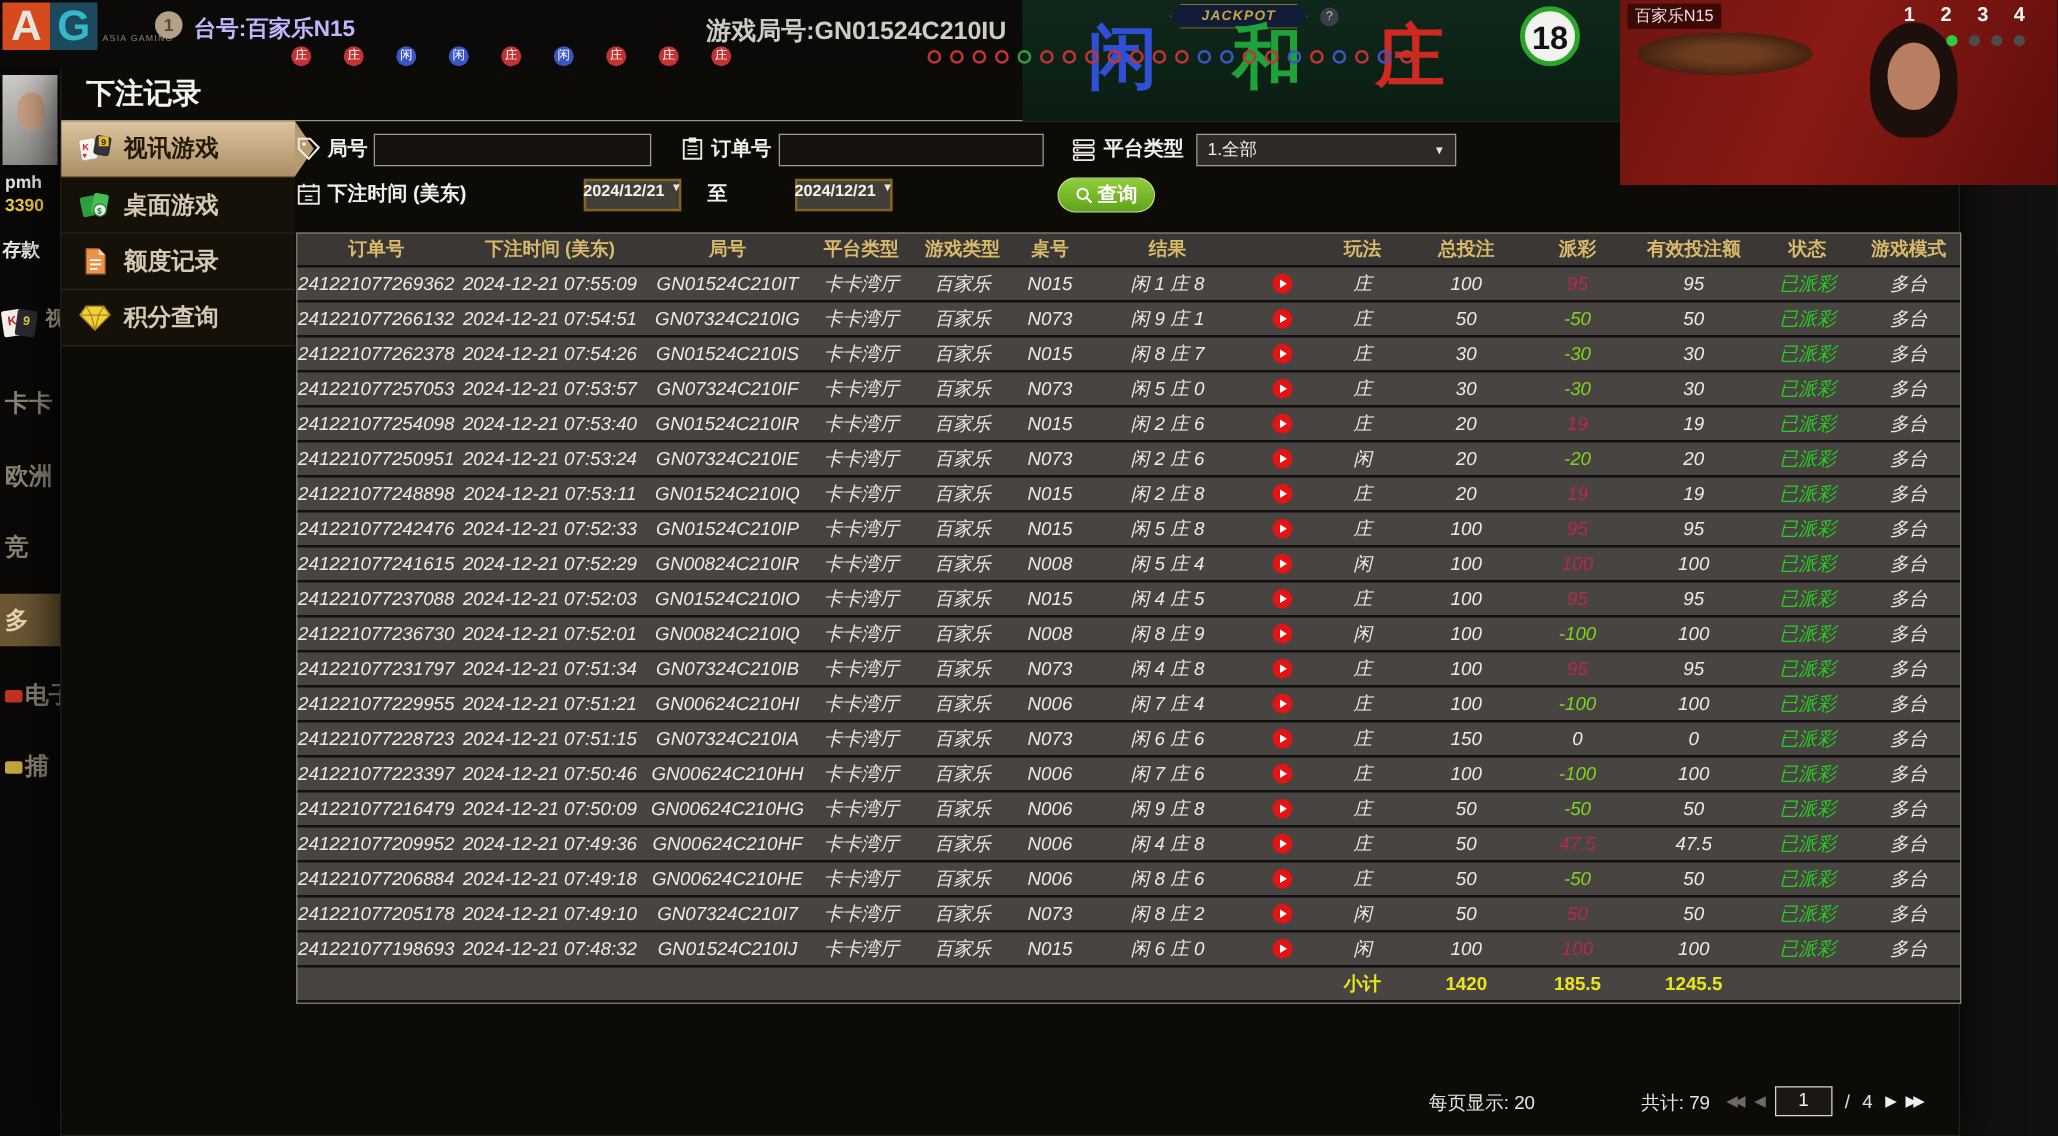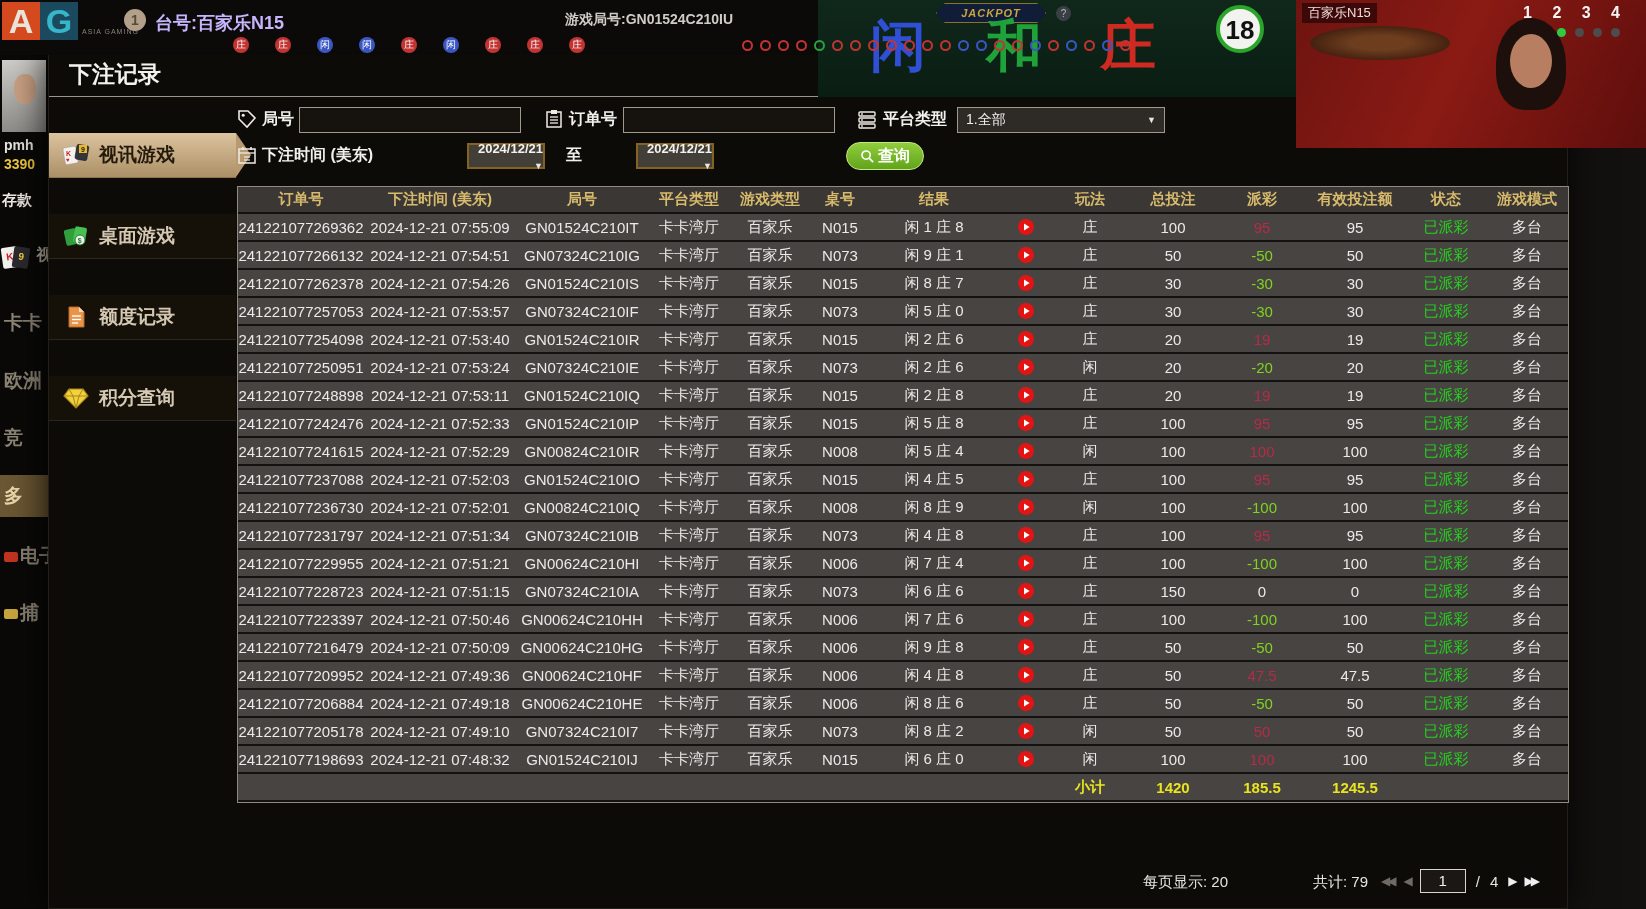--- a/index.html
+++ b/index.html
@@ -7,21 +7,21 @@
   .stage { position:relative; width:1646px; height:909px; overflow:hidden; background:#070605; }
 
   
   .topbar { position:absolute; left:0; top:0; width:1646px; height:55px; background:#0b0a09; z-index:3; }
   .ag-logo { position:absolute; left:2px; top:2px; display:flex; align-items:flex-start; }
   .ag-a { width:38px; height:38px; background:#d44a1e; color:#e8e4da; font-size:34px; font-weight:bold; text-align:center; line-height:38px; }
   .ag-g { width:38px; height:38px; background:#1b4a5e; color:#35b6c9; font-size:34px; font-weight:bold; text-align:center; line-height:38px; }
   .ag-sub { color:#8a8478; font-size:7px; margin:26px 0 0 4px; letter-spacing:1px; }
   .tb-badge { position:absolute; left:124px; top:9px; width:22px; height:22px; border-radius:50%; background:#b2a08a; color:#5a4a34; font-size:14px; font-weight:bold; text-align:center; line-height:22px; }
   .tb-table { position:absolute; left:155px; top:11px; color:#c4b5fd; font-size:18px; font-weight:bold; }
-  .tb-round { position:absolute; left:565px; top:11px; color:#cfccc6; font-size:14px; font-weight:bold; }
+  .tb-round { position:absolute; left:565px; top:11px; color:#cfccc6; font-size:20px; font-weight:bold; }
   .bead-solid { position:absolute; left:233px; top:37px; display:flex; gap:26px; z-index:4; }
   .bead-solid .bd { width:16px; height:16px; border-radius:50%; color:#fff; font-size:10px; text-align:center; line-height:16px; }
   .bd.red { background:#c23434; } .bd.blue { background:#3a56c2; }
   .bead-rings { position:absolute; left:742px; top:40px; display:flex; gap:7px; z-index:4; }
   .bead-rings .rg { width:11px; height:11px; border-radius:50%; border:2px solid #c23434; }
   .rg.blue { border-color:#3a56c2; } .rg.green { border-color:#2e9e3e; }
 
   .bet-panel { position:absolute; left:818px; top:0; width:480px; height:97px; background:linear-gradient(#10281b,#0a1d12); z-index:3; }
   .jackpot { position:absolute; left:118px; top:3px; width:110px; height:20px; background:#101c38; border:1px solid #8a7328; color:#c9a63c; font-style:italic; font-size:11px; font-weight:bold; text-align:center; line-height:18px; letter-spacing:1px; clip-path:polygon(8% 0,92% 0,100% 50%,92% 100%,8% 100%,0 50%); }
   .jp-help { position:absolute; left:238px; top:6px; width:15px; height:15px; border-radius:50%; background:#3a3f45; color:#b8bcc2; font-size:10px; text-align:center; line-height:15px; }
@@ -54,39 +54,39 @@
   .ln-mini { display:inline-block; width:14px; height:10px; margin-right:2px; border-radius:2px; }
 
   .right-strip { position:absolute; left:1568px; top:148px; width:78px; height:761px; background:#131110; z-index:1; }
 
   
   .modal { position:absolute; left:48px; top:48px; width:1520px; height:861px; background:#0d0b08; border:1px solid #221e18; box-shadow:0 0 36px rgba(0,0,0,.9); z-index:2; }
   .m-title { position:absolute; left:20px; top:10px; color:#f4f2ee; font-size:23px; font-weight:bold; }
   .m-close { position:absolute; right:22px; top:12px; color:#f0efec; font-size:22px; font-weight:bold; cursor:pointer; line-height:1; }
   .m-hr { position:absolute; left:0; top:47px; width:100%; height:1px; background:#9b968c; }
 
-  .side-item { position:relative; width:187px; height:45px; display:flex; align-items:center; background:#151109; border-bottom:1px solid #2c2620; color:#d6c9b4; font-size:19px; font-weight:bold; cursor:pointer;margin-top:36px; }
+  .side-item { position:relative; width:187px; height:45px; display:flex; align-items:center; background:#151109; border-bottom:1px solid #2c2620; color:#d6c9b4; font-size:19px; font-weight:bold; cursor:pointer; }
   .side-ico { width:34px; margin:0 6px 0 10px; display:flex; justify-content:center; }
   .side-item.active { background:linear-gradient(#dcc49f,#ab8f66); color:#241a0c; border-bottom:1px solid #8a7450; }
   .side-item.active::after { content:""; position:absolute; right:-15px; top:0; border-top:22.5px solid transparent; border-bottom:22.5px solid transparent; border-left:15px solid #b79a70; }
   .m-sidebar { position:absolute; left:0; top:48px; }
 
   .f-ico { position:absolute; width:20px; height:20px; }
   .f-label { position:absolute; color:#f2f0ec; font-size:16px; font-weight:bold; white-space:nowrap; }
   .f-input { position:absolute; height:26px; background:#16130f; border:1px solid #a09a8e; color:#eee; font-size:14px; padding:0 6px; }
   .f-select { position:absolute; height:26px; background:#2e2b27; border:1px solid #a09a8e; color:#f0efec; font-size:14px; display:flex; align-items:center; justify-content:space-between; padding:12px 8px; cursor:pointer;gap:21px; }
-  .f-date { position:absolute; height:26px; background:#423e38; border:2px solid #85621f; color:#f4f2ee; font-size:13px; font-weight:bold; display:flex; align-items:flex-end; justify-content:center; gap:5px; cursor:pointer;flex-direction:column; }
+  .f-date { position:absolute; height:26px; background:#423e38; border:2px solid #85621f; color:#f4f2ee; font-size:13px; font-weight:bold; display:flex; align-items:flex-start; justify-content:center; gap:5px; cursor:pointer; }
   .caret { font-size:9px; color:#e8e6e2; }
   .btn-search { position:absolute; left:797px; top:93px; width:78px; height:28px; background:linear-gradient(#8fce3c,#61a31b); border:1px solid #c5e87e; border-radius:14px; color:#fff; font-size:16px; font-weight:bold; display:flex; align-items:center; justify-content:center; gap:3px; cursor:pointer; }
 
   .btable { position:absolute; left:188px; top:137px; width:1332px; border:1px solid #8f8b81; background:#474442; }
   .trow, .thead-row, .sum-row { display:grid; grid-template-columns:126px 152px 132px 82px 80px 60px 128px 56px 72px 94px 84px 102px 80px 82px; align-items:center; }
   .thead-row { height:27px; background:#3a3734; border-bottom:2px solid #141210; }
   .thead-row .th { color:#d7ba6c; font-size:15px; font-weight:bold; text-align:center; }
-  .trow { height:28px; border-bottom:2px solid #141210; }
+  .trow { height:28px; border-bottom:2px solid #141210;font-style:italic; }
   .trow .td { color:#eceae8; font-size:15px; text-align:center; white-space:nowrap; }
   .td.pos { color:#b62b49; } .td.neg { color:#7fd41f; } .td.zero { color:#eceae8; }
   .td.status { color:#27d11f; }
   .play-wrap { display:flex; justify-content:center; cursor:pointer; }
   .sum-row { height:28px; border-bottom:2px solid #141210; color:#e9e41f; font-size:15px; font-weight:bold; }
   .sum-row span { text-align:center; }
   .sum-label { grid-column:9; } .sum-total { grid-column:10; } .sum-payout { grid-column:11; } .sum-valid { grid-column:12; }
 
   .m-footer { position:absolute; left:0; top:820px; width:1520px; height:28px; color:#e6e4e0; font-size:15px; }
   .pf-per { position:absolute; left:1094px; top:4px; }

